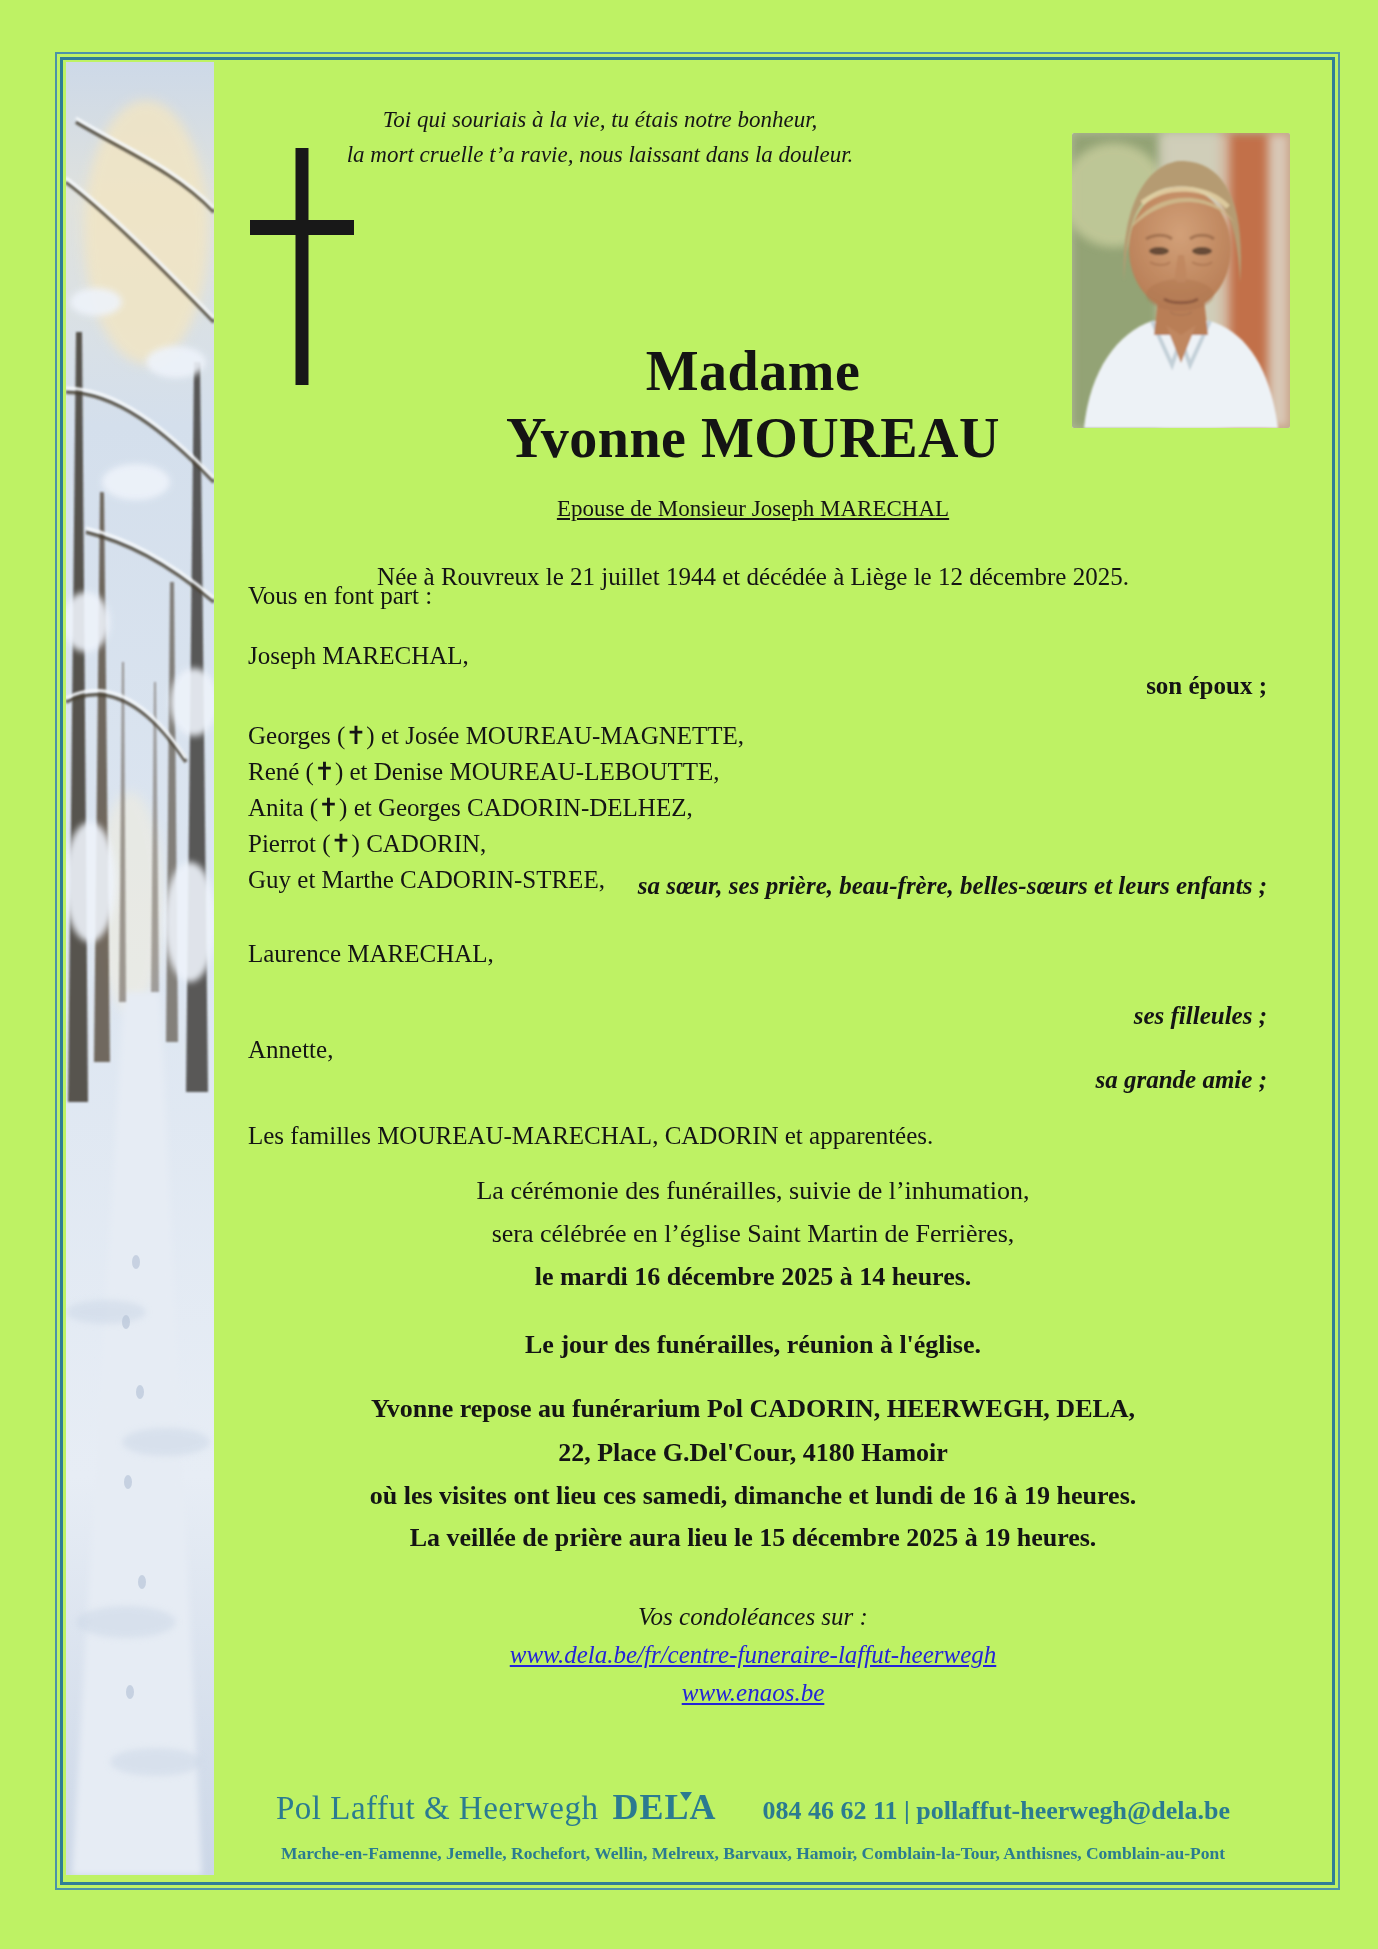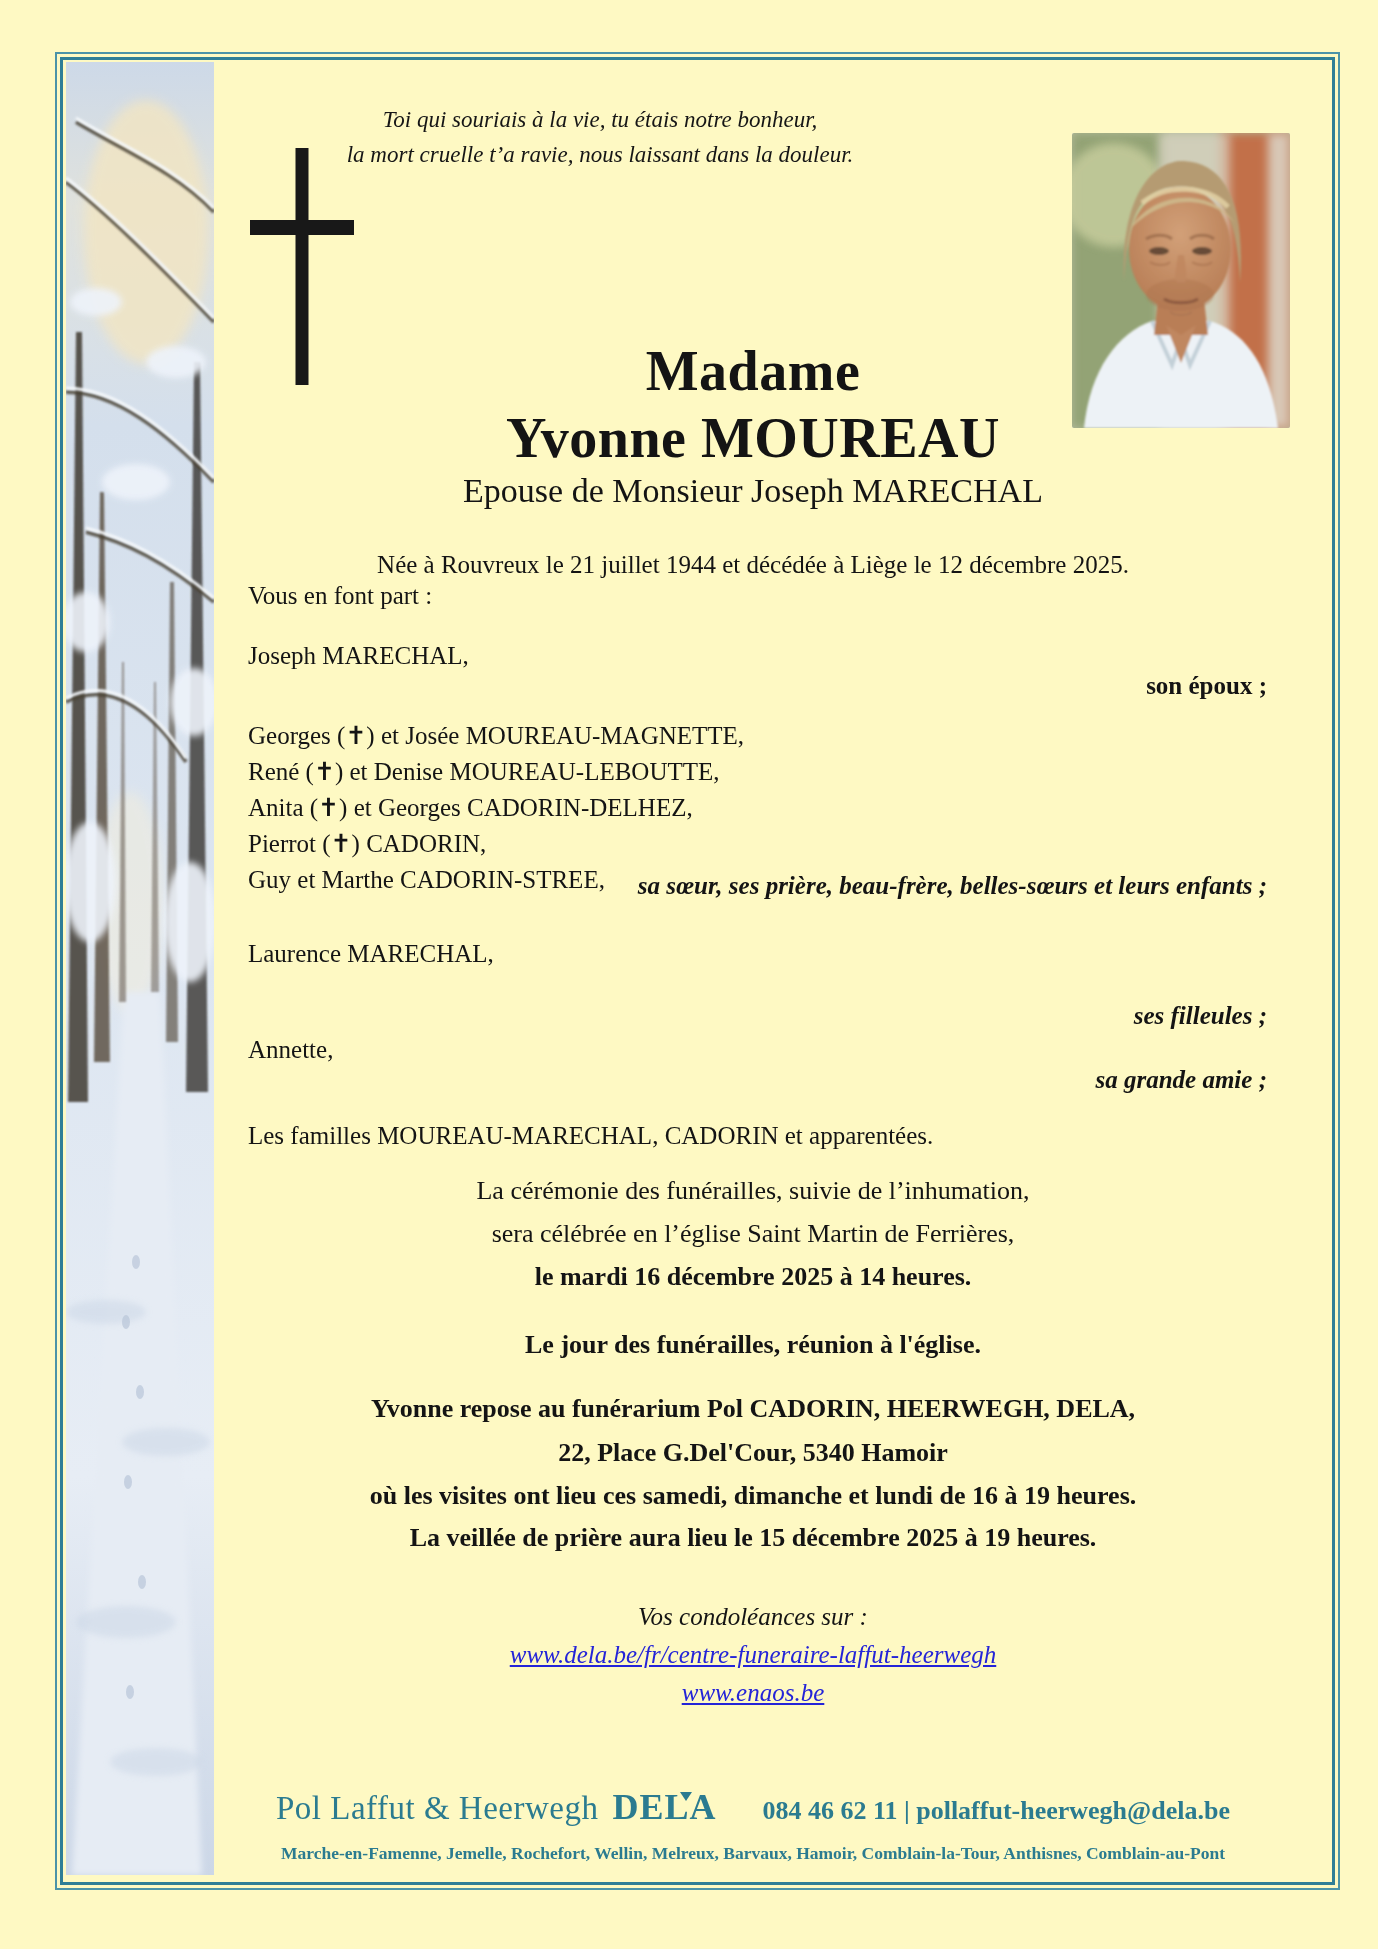--- a/index.html
+++ b/index.html
@@ -1,16 +1,16 @@
 <!DOCTYPE html>
 <html><head>
 <meta charset="utf-8">
 <style>
   html,body{margin:0;padding:0;background:#ffffff;}
-  .page{position:relative;width:1378px;height:1949px;background:#fef9c3;overflow:hidden;
+  .page{position:relative;width:1378px;height:1949px;background:#bef264;overflow:hidden;
         font-family:"Liberation Serif","DejaVu Serif",serif;color:#141414;}
   
   .frame{position:absolute;left:55px;top:52px;width:1285px;height:1838px;
          border:2px solid #4b93a8;box-sizing:border-box;}
   .frame-inner{position:absolute;inset:3px;border:3px solid #2f7e96;}
   
   .winter-strip{position:absolute;left:66px;top:62px;width:148px;height:1813px;overflow:hidden;}
   .winter-strip svg{display:block;width:100%;height:100%;}
   
   .cross{position:absolute;left:250px;top:148px;width:104px;height:237px;}
@@ -20,21 +20,21 @@
   
   .portrait{position:absolute;left:1072px;top:133px;width:218px;height:295px;
             box-shadow:inset 0 0 14px 9px #ffffff;border-radius:2px;overflow:hidden;}
   .portrait svg{display:block;width:100%;height:100%;}
   
   .blk{position:absolute;left:248px;width:1019px;}
   .ctr{left:248px;width:1010px;text-align:center;}
   .rt{text-align:right;}
   .title-block{top:338px;}
   .title-line{font-size:56px;font-weight:bold;line-height:1.2;letter-spacing:0.5px;}
-  .spouse-line{font-size:34px;margin-top:0;}
+  .spouse-line{font-size:23px;margin-top:24px;text-decoration:underline;}
   .birth-line{font-size:25px;margin-top:41px;}
   .body-line{font-size:25px;line-height:1.44;}
   .rel{font-weight:bold;font-size:25px;}
   .rel-it{font-weight:bold;font-style:italic;font-size:25px;}
   .cer{font-size:26px;}
   .cer-b{font-size:26px;font-weight:bold;}
   .condolences{font-style:italic;font-size:25px;line-height:1.52;}
   .link{color:#2424d8;text-decoration:underline;font-style:italic;}
   
   .footer-row{top:1786px;display:flex;align-items:baseline;justify-content:center;
@@ -211,21 +211,21 @@
   <div class="blk body-line" style="top:1032px;">Annette,</div>
   <div class="blk rt rel-it" style="top:1066px;">sa grande amie ;</div>
 
   <div class="blk body-line" style="top:1118px;">Les familles MOUREAU-MARECHAL, CADORIN et apparentées.</div>
 
   <div class="blk ctr cer" style="top:1176px;">La cérémonie des funérailles, suivie de l’inhumation,</div>
   <div class="blk ctr cer" style="top:1219px;">sera célébrée en l’église Saint Martin de Ferrières,</div>
   <div class="blk ctr cer-b" style="top:1262px;">le mardi 16 décembre 2025 à 14 heures.</div>
   <div class="blk ctr cer-b" style="top:1330px;">Le jour des funérailles, réunion à l'église.</div>
   <div class="blk ctr cer-b" style="top:1394px;">Yvonne repose au funérarium Pol CADORIN, HEERWEGH, DELA,</div>
-  <div class="blk ctr cer-b" style="top:1438px;">22, Place G.Del'Cour, 5340 Hamoir</div>
+  <div class="blk ctr cer-b" style="top:1438px;">22, Place G.Del'Cour, 4180 Hamoir</div>
   <div class="blk ctr cer-b" style="top:1481px;">où les visites ont lieu ces samedi, dimanche et lundi de 16 à 19 heures.</div>
   <div class="blk ctr cer-b" style="top:1523px;">La veillée de prière aura lieu le 15 décembre 2025 à 19 heures.</div>
 
   <div class="blk ctr condolences" style="top:1598px;">
     <div>Vos condoléances sur :</div>
     <div><a class="link" href="www.dela.be/fr/centre-funeraire-laffut-heerwegh">www.dela.be/fr/centre-funeraire-laffut-heerwegh</a></div>
     <div><a class="link" href="www.enaos.be">www.enaos.be</a></div>
   </div>
 
   <div class="blk ctr footer-row">

